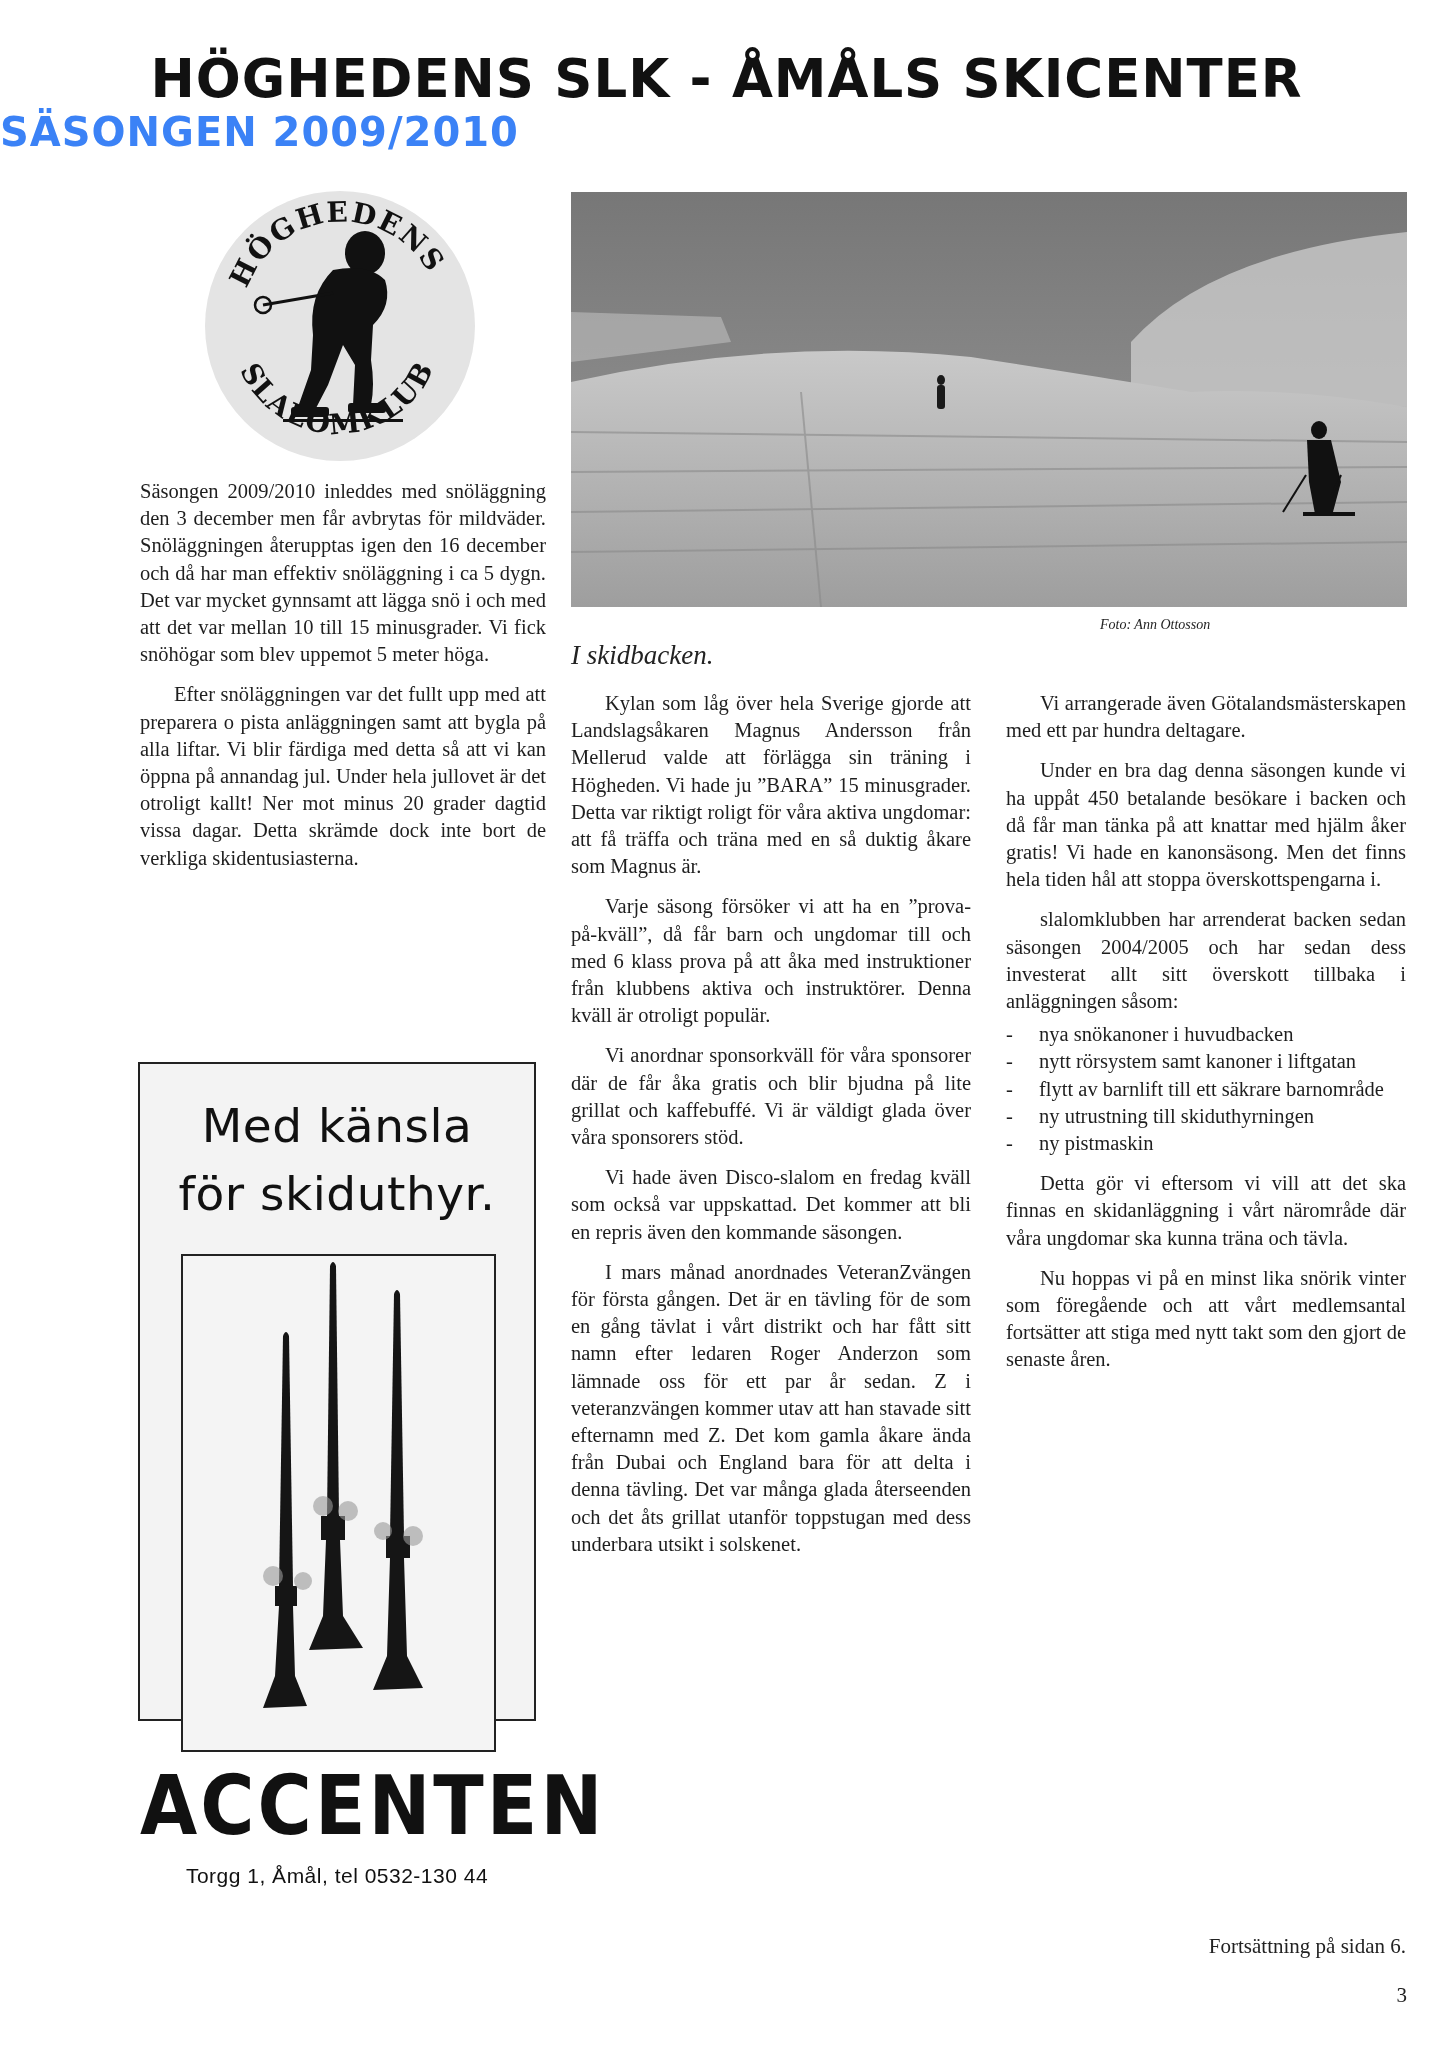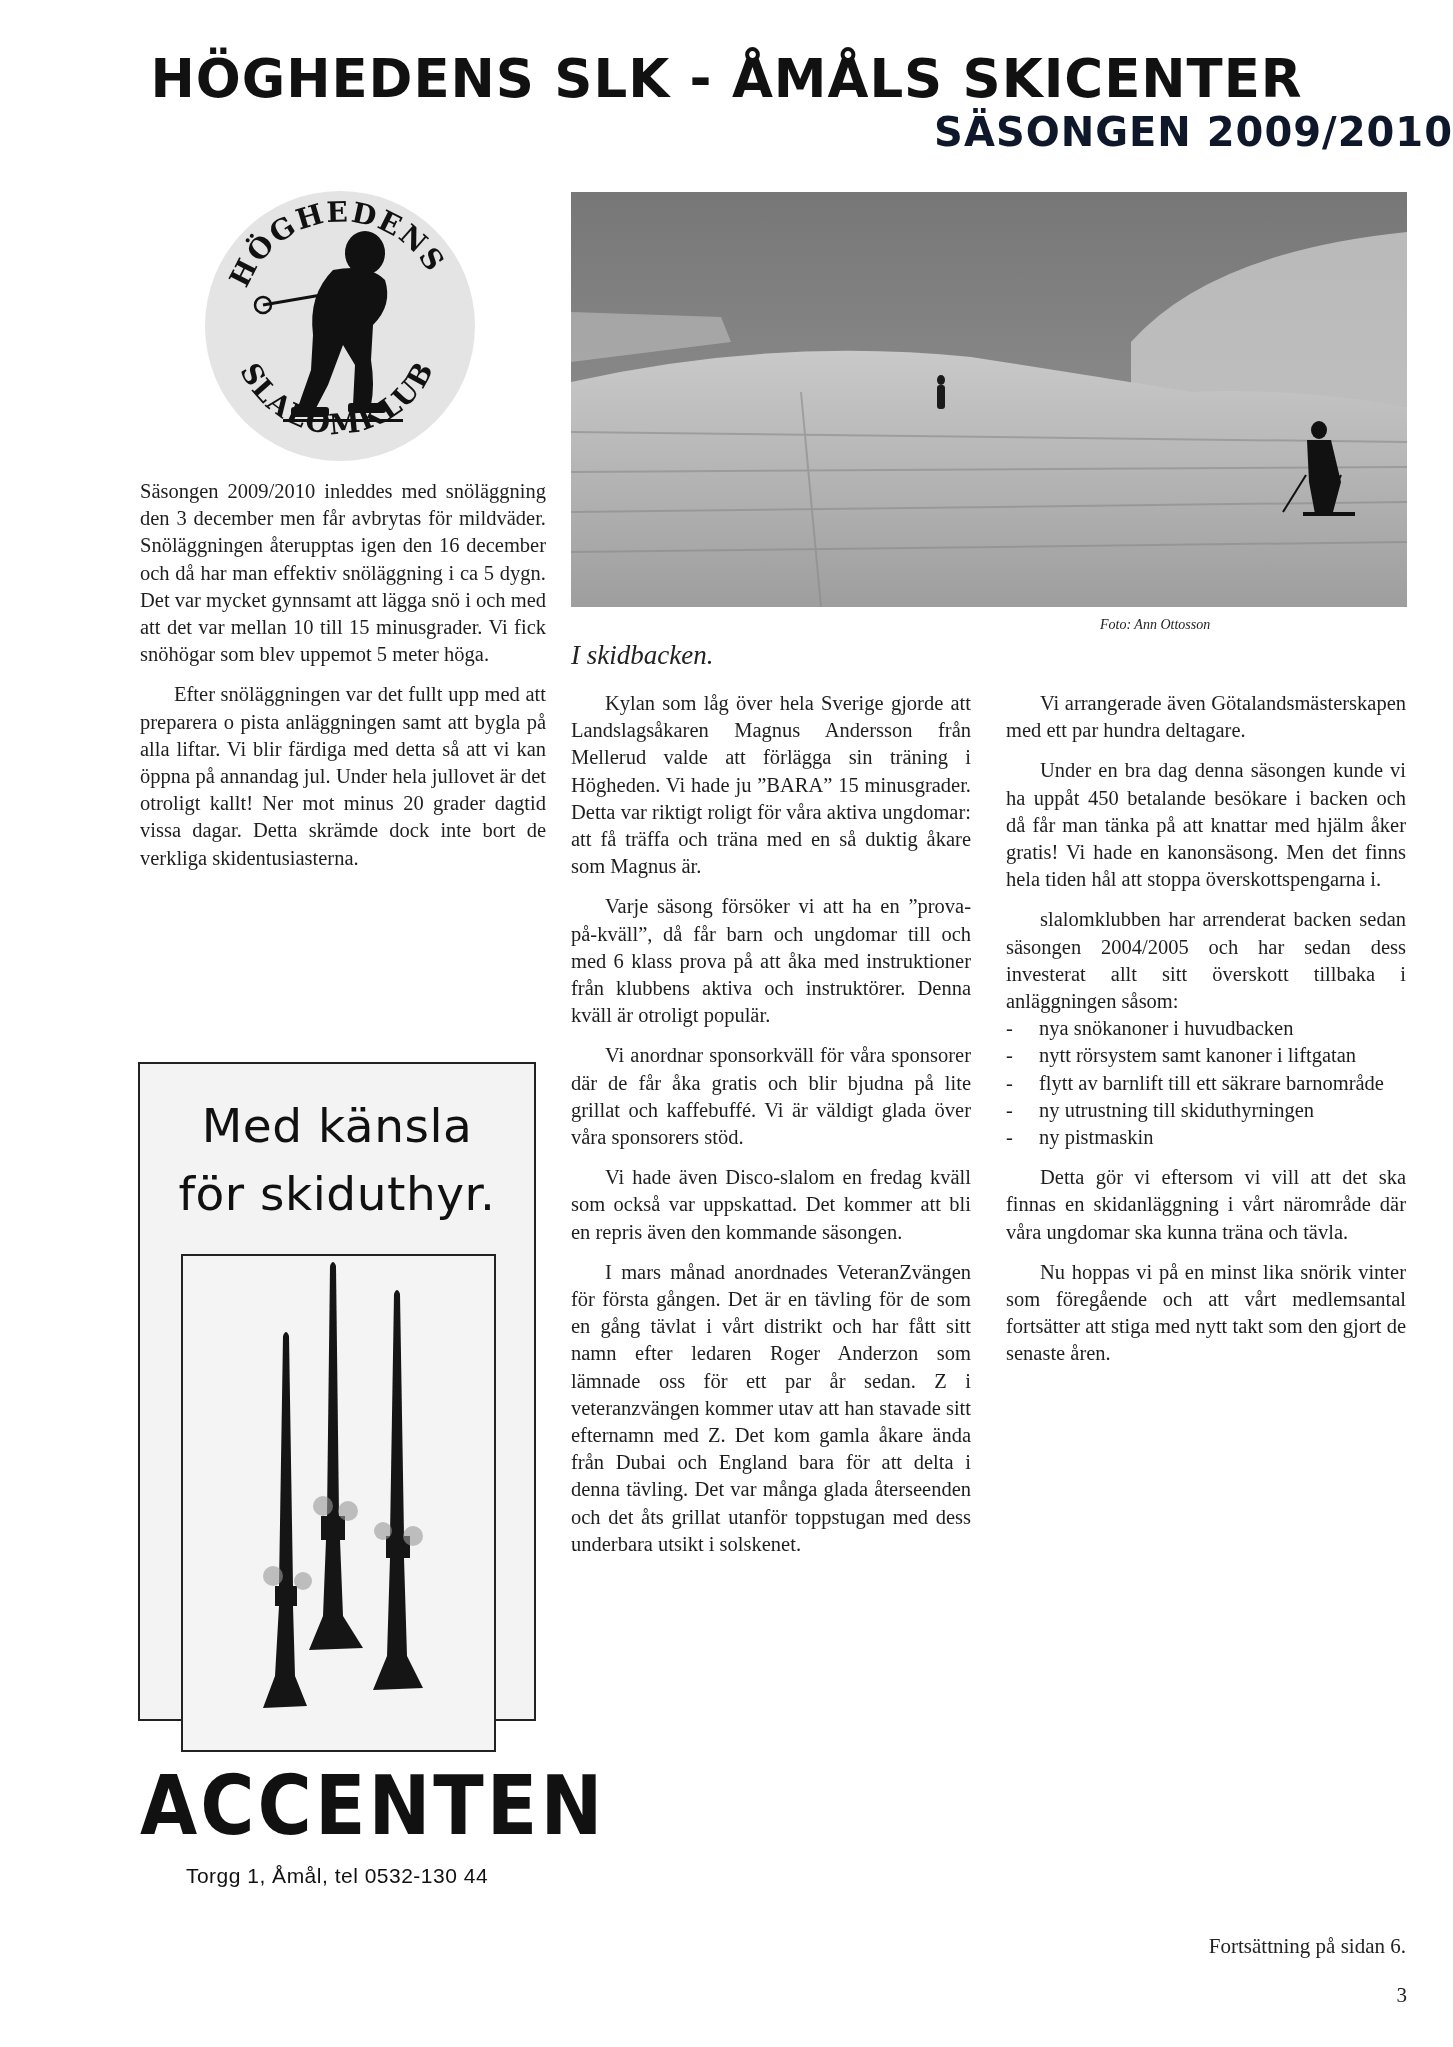--- a/index.html
+++ b/index.html
@@ -1,20 +1,20 @@
 <!DOCTYPE html>
 <html><head>
 <meta charset="utf-8">
 <style>
   html, body { margin: 0; padding: 0; background: #ffffff; }
   body { width: 1453px; height: 2047px; position: relative; overflow: hidden; color: #1a1a1a; font-family: "Liberation Serif", serif; }
   .abs { position: absolute; }
 
   .title { left: 0; width: 1453px; top: 48px; text-align: center; font-family: "DejaVu Sans", sans-serif; font-weight: bold; font-size: 54px; letter-spacing: 1px; color: #111; line-height: 62px; transform: scaleX(0.98); }
-  .subtitle { left: 0; width: 1453px; top: 108px; text-align: right; font-family: "DejaVu Sans", sans-serif; font-weight: bold; font-size: 40px; letter-spacing: 1px; color: #0f172a; line-height: 48px; }
+  .subtitle { left: 0; width: 1453px; top: 108px; text-align: left; font-family: "DejaVu Sans", sans-serif; font-weight: bold; font-size: 40px; letter-spacing: 1px; color: #3b82f6; line-height: 48px; }
 
   .logo { left: 203px; top: 185px; width: 275px; height: 282px; }
 
   .photo { left: 571px; top: 192px; width: 836px; height: 415px; background: #8d8d8d; overflow: hidden; }
 
   .photo-credit { left: 1100px; width: 307px; top: 617px; font-style: italic; font-size: 14px; color: #222; }
   .caption { left: 571px; top: 640px; font-style: italic; font-size: 27px; color: #222; }
 
   .col { font-size: 20.5px; line-height: 27.2px; text-align: justify; hyphens: manual; color: #1e1e1e; }
   .col p { margin: 0 0 13px 0; text-indent: 0; }
@@ -156,21 +156,21 @@
   <p class="ind">Kylan som låg över hela Sverige gjorde att Landslagsåkaren Magnus Andersson från Mellerud valde att för­lägga sin träning i Högheden. Vi hade ju ”BARA” 15 minusgrader. Detta var riktigt roligt för våra aktiva ungdomar: att få träffa och träna med en så duktig åkare som Magnus är.</p>
   <p class="ind">Varje säsong försöker vi att ha en ”prova-på-kväll”, då får barn och ung­domar till och med 6 klass prova på att åka med instruktioner från klubbens aktiva och instruktörer. Denna kväll är otroligt populär.</p>
   <p class="ind">Vi anordnar sponsorkväll för våra sponsorer där de får åka gratis och blir bjudna på lite grillat och kaffebuffé. Vi är väldigt glada över våra sponsorers stöd.</p>
   <p class="ind">Vi hade även Disco-slalom en fredag kväll som också var uppskattad. Det kommer att bli en repris även den kom­mande säsongen.</p>
   <p class="ind">I mars månad anordnades Vete­ranZvängen för första gången. Det är en tävling för de som en gång tävlat i vårt distrikt och har fått sitt namn efter leda­ren Roger Anderzon som lämnade oss för ett par år sedan. Z i veteranzvängen kommer utav att han stavade sitt efter­namn med Z. Det kom gamla åkare ända från Dubai och England bara för att delta i denna tävling. Det var många glada återseenden och det åts grillat utanför toppstugan med dess underbara utsikt i solskenet.</p>
 </div>
 
 <div class="abs col col-right">
   <p class="ind">Vi arrangerade även Götalandsmäs­terskapen med ett par hundra delta­gare.</p>
   <p class="ind">Under en bra dag denna säsongen kunde vi ha uppåt 450 betalande besö­kare i backen och då får man tänka på att knattar med hjälm åker gratis! Vi hade en kanonsäsong. Men det finns hela tiden hål att stoppa överskotts­pengarna i.</p>
-  <p class="ind" style="margin-bottom:0">slalomklubben har arrenderat backen sedan säsongen 2004/2005 och har sedan dess investerat allt sitt över­skott tillbaka i anläggningen såsom:</p>
+  <p class="ind" style="margin-bottom:6px">slalomklubben har arrenderat backen sedan säsongen 2004/2005 och har sedan dess investerat allt sitt över­skott tillbaka i anläggningen såsom:</p>
   <ul class="bullets">
     <li><span class="dash">-</span><span>nya snökanoner i huvudbacken</span></li>
     <li><span class="dash">-</span><span>nytt rörsystem samt kanoner i liftgatan</span></li>
     <li><span class="dash">-</span><span>flytt av barnlift till ett säkrare barnområde</span></li>
     <li><span class="dash">-</span><span>ny utrustning till skiduthyr­ningen</span></li>
     <li><span class="dash">-</span><span>ny pistmaskin</span></li>
   </ul>
   <p class="ind">Detta gör vi eftersom vi vill att det ska finnas en skidanläggning i vårt när­område där våra ungdomar ska kunna träna och tävla.</p>
   <p class="ind">Nu hoppas vi på en minst lika snörik vinter som föregående och att vårt medlemsantal fortsätter att stiga med nytt takt som den gjort de senaste åren.</p>
 </div>

